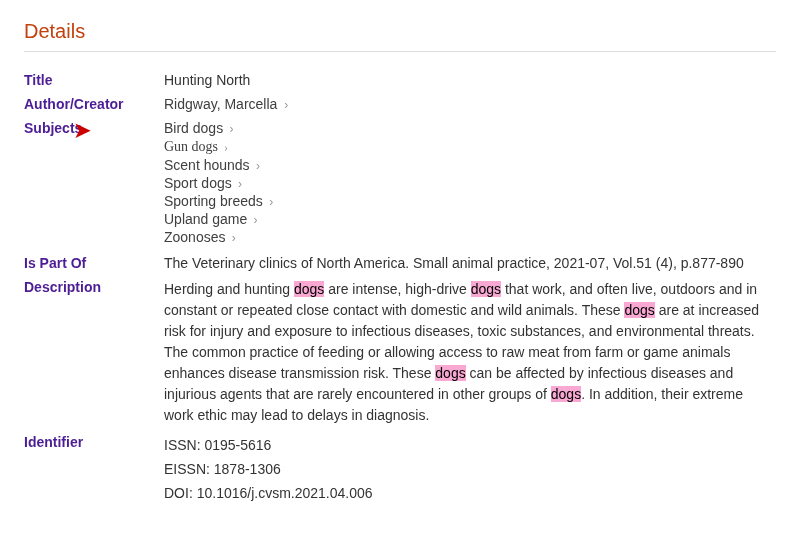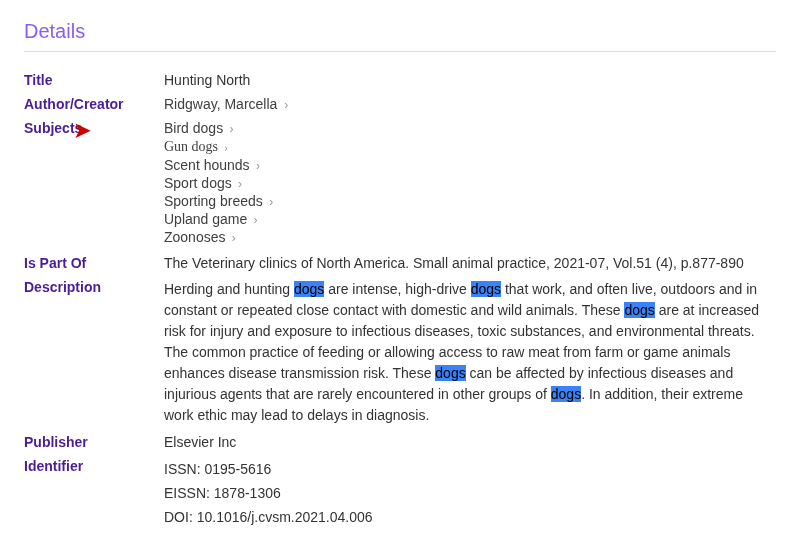--- a/index.html
+++ b/index.html
@@ -8,21 +8,21 @@
       font-size: 14px;
       color: #333;
       background: #fff;
       padding: 20px 24px;
       width: 800px;
       min-height: 546px;
     }
     h1.details-title {
       font-size: 20px;
       font-weight: normal;
-      color: #8b5cf6;
+      color: #c2410c;
       margin-bottom: 16px;
       border-bottom: 1px solid #ddd;
       padding-bottom: 8px;
     }
     .detail-table {
       width: 100%;
       border-collapse: collapse;
     }
     .detail-table tr {
       vertical-align: top;
@@ -50,21 +50,21 @@
     .chevron {
       color: #999;
       font-size: 12px;
       margin-left: 3px;
     }
     .subject-item {
       display: block;
       margin-bottom: 2px;
     }
     .highlight {
-      background-color: #3b82f6;
+      background-color: #f9a8d4;
     }
     .description-text {
       line-height: 1.5;
       color: #333;
     }
     .identifier-block {
       line-height: 1.7;
     }
     .is-part-of-label {
       padding-top: 5px;
@@ -113,24 +113,20 @@
     <tr>
       <td class="label-cell is-part-of-label">Is Part Of</td>
       <td class="value-cell">The Veterinary clinics of North America. Small animal practice, 2021-07, Vol.51 (4), p.877-890</td>
     </tr>
 
     <tr>
       <td class="label-cell desc-label">Description</td>
       <td class="value-cell description-text">Herding and hunting <mark class="highlight">dogs</mark> are intense, high-drive <mark class="highlight">dogs</mark> that work, and often live, outdoors and in constant or repeated close contact with domestic and wild animals. These <mark class="highlight">dogs</mark> are at increased risk for injury and exposure to infectious diseases, toxic substances, and environmental threats. The common practice of feeding or allowing access to raw meat from farm or game animals enhances disease transmission risk. These <mark class="highlight">dogs</mark> can be affected by infectious diseases and injurious agents that are rarely encountered in other groups of <mark class="highlight">dogs</mark>. In addition, their extreme work ethic may lead to delays in diagnosis.</td>
     </tr>
 
-    <tr>
-      <td class="label-cell">Publisher</td>
-      <td class="value-cell">Elsevier Inc</td>
-    </tr>
 
 
     <tr>
       <td class="label-cell">Identifier</td>
       <td class="value-cell identifier-block">
         <div>ISSN: 0195-5616</div>
         <div>EISSN: 1878-1306</div>
         <div>DOI: 10.1016/j.cvsm.2021.04.006</div>
       </td>
     </tr>

